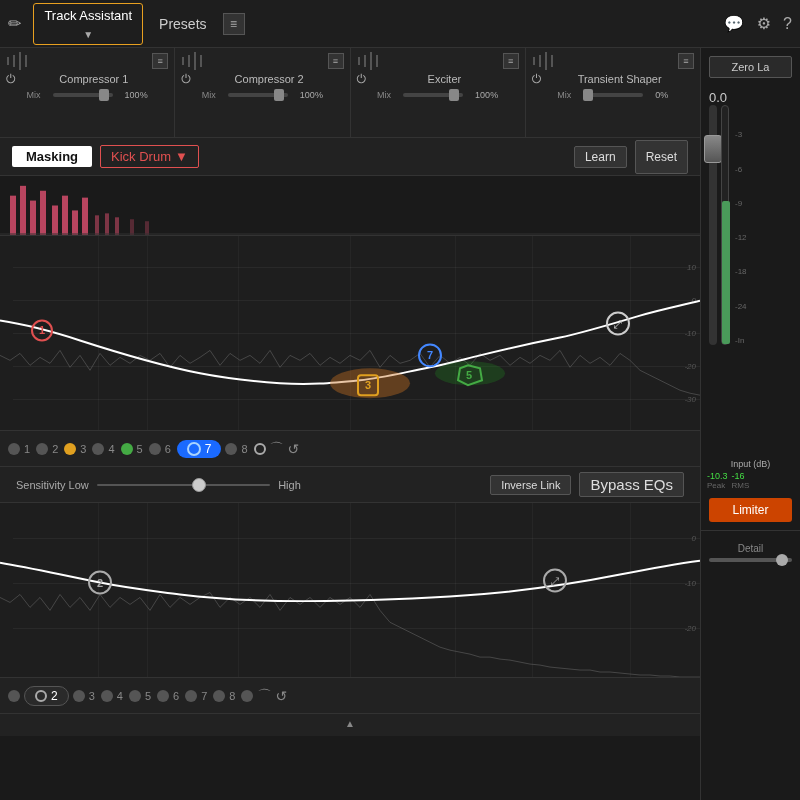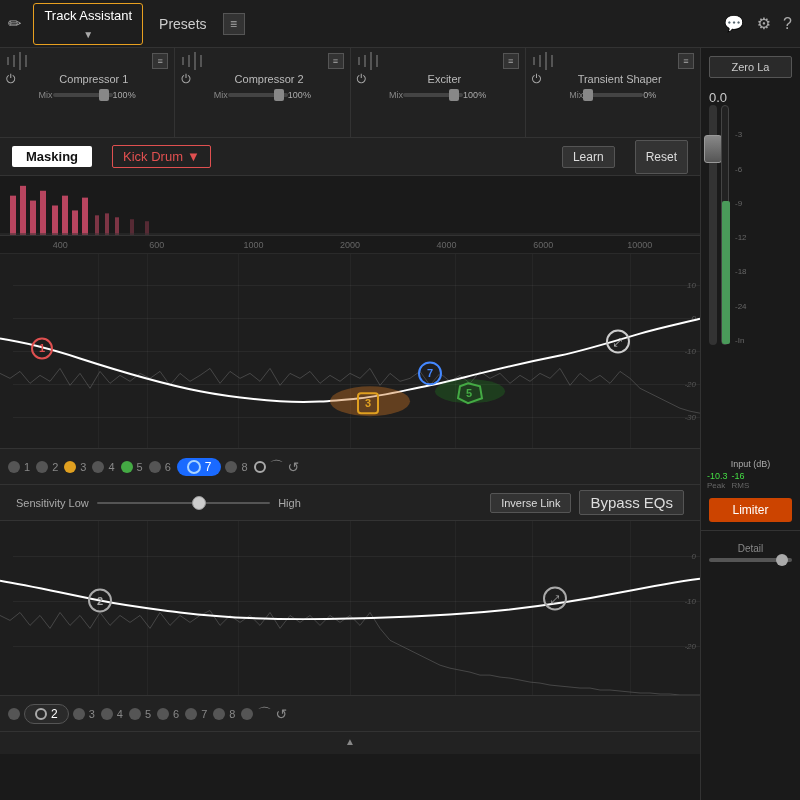--- a/index.html
+++ b/index.html
@@ -97,21 +97,21 @@
     .module-power { color: #aaa; font-size: 12px; cursor: pointer; }
     .module-doc {
       width: 16px; height: 16px;
       border: 1px solid #555;
       background: #333;
       display: flex; align-items: center; justify-content: center;
       font-size: 9px; cursor: pointer; color: #aaa;
     }
     .module-slider-row {
       display: flex; align-items: center; justify-content: center;
-      gap: 0; padding: 2px 0;
+      gap: 12px; padding: 2px 0;
     }
     .module-fader-track {
       width: 60px; height: 4px;
       background: #444; border-radius: 2px;
       position: relative;
     }
     .module-fader-handle {
       width: 10px; height: 12px;
       background: #888;
       border-radius: 2px;
@@ -128,21 +128,21 @@
     .module-line.mid { height: 12px; }
     .module-line.short { height: 8px; }
 
     
     .masking-section {
       display: flex;
       align-items: center;
       padding: 6px 12px;
       background: #222;
       border-bottom: 1px solid #333;
-      gap: 20px;
+      gap: 8px;
       height: 38px;
     }
     .masking-btn {
       background: #fff;
       color: #111;
       border: none;
       padding: 3px 14px;
       font-size: 13px;
       font-weight: bold;
       cursor: pointer;
@@ -621,29 +621,20 @@
         <rect x="95" y="40" width="4" height="20" fill="#e05070" opacity="0.5"></rect>
         <rect x="105" y="38" width="4" height="22" fill="#e05070" opacity="0.5"></rect>
         <rect x="115" y="42" width="4" height="18" fill="#e05070" opacity="0.5"></rect>
         <rect x="130" y="44" width="4" height="16" fill="#e05070" opacity="0.3"></rect>
         <rect x="145" y="46" width="4" height="14" fill="#e05070" opacity="0.3"></rect>
 
         <line x1="0" y1="59" x2="700" y2="59" stroke="#333" stroke-width="1"></line>
       </svg>
     </div>
 
-    <div class="freq-labels">
-      <div class="freq-label">400</div>
-      <div class="freq-label">600</div>
-      <div class="freq-label">1000</div>
-      <div class="freq-label">2000</div>
-      <div class="freq-label">4000</div>
-      <div class="freq-label">6000</div>
-      <div class="freq-label">10000</div>
-    </div>
 
     <div class="eq-display">
 
       <div class="eq-grid">
         <div class="eq-h-line" style="top:16%">
             <span class="eq-db-label">10</span>
           </div>
         <div class="eq-h-line" style="top:33%">
             <span class="eq-db-label">0</span>
           </div>

